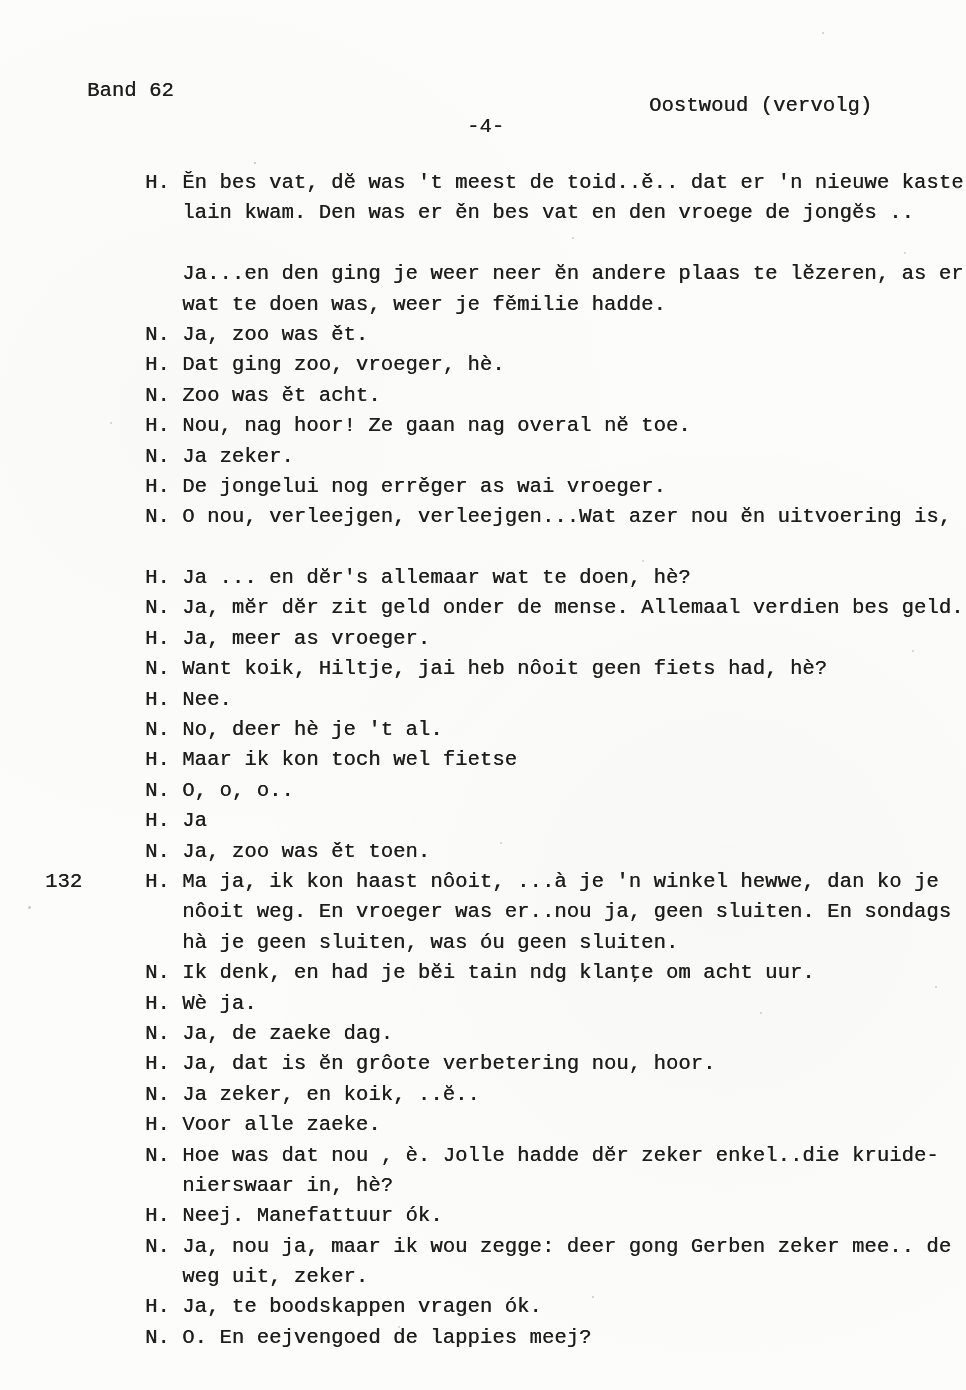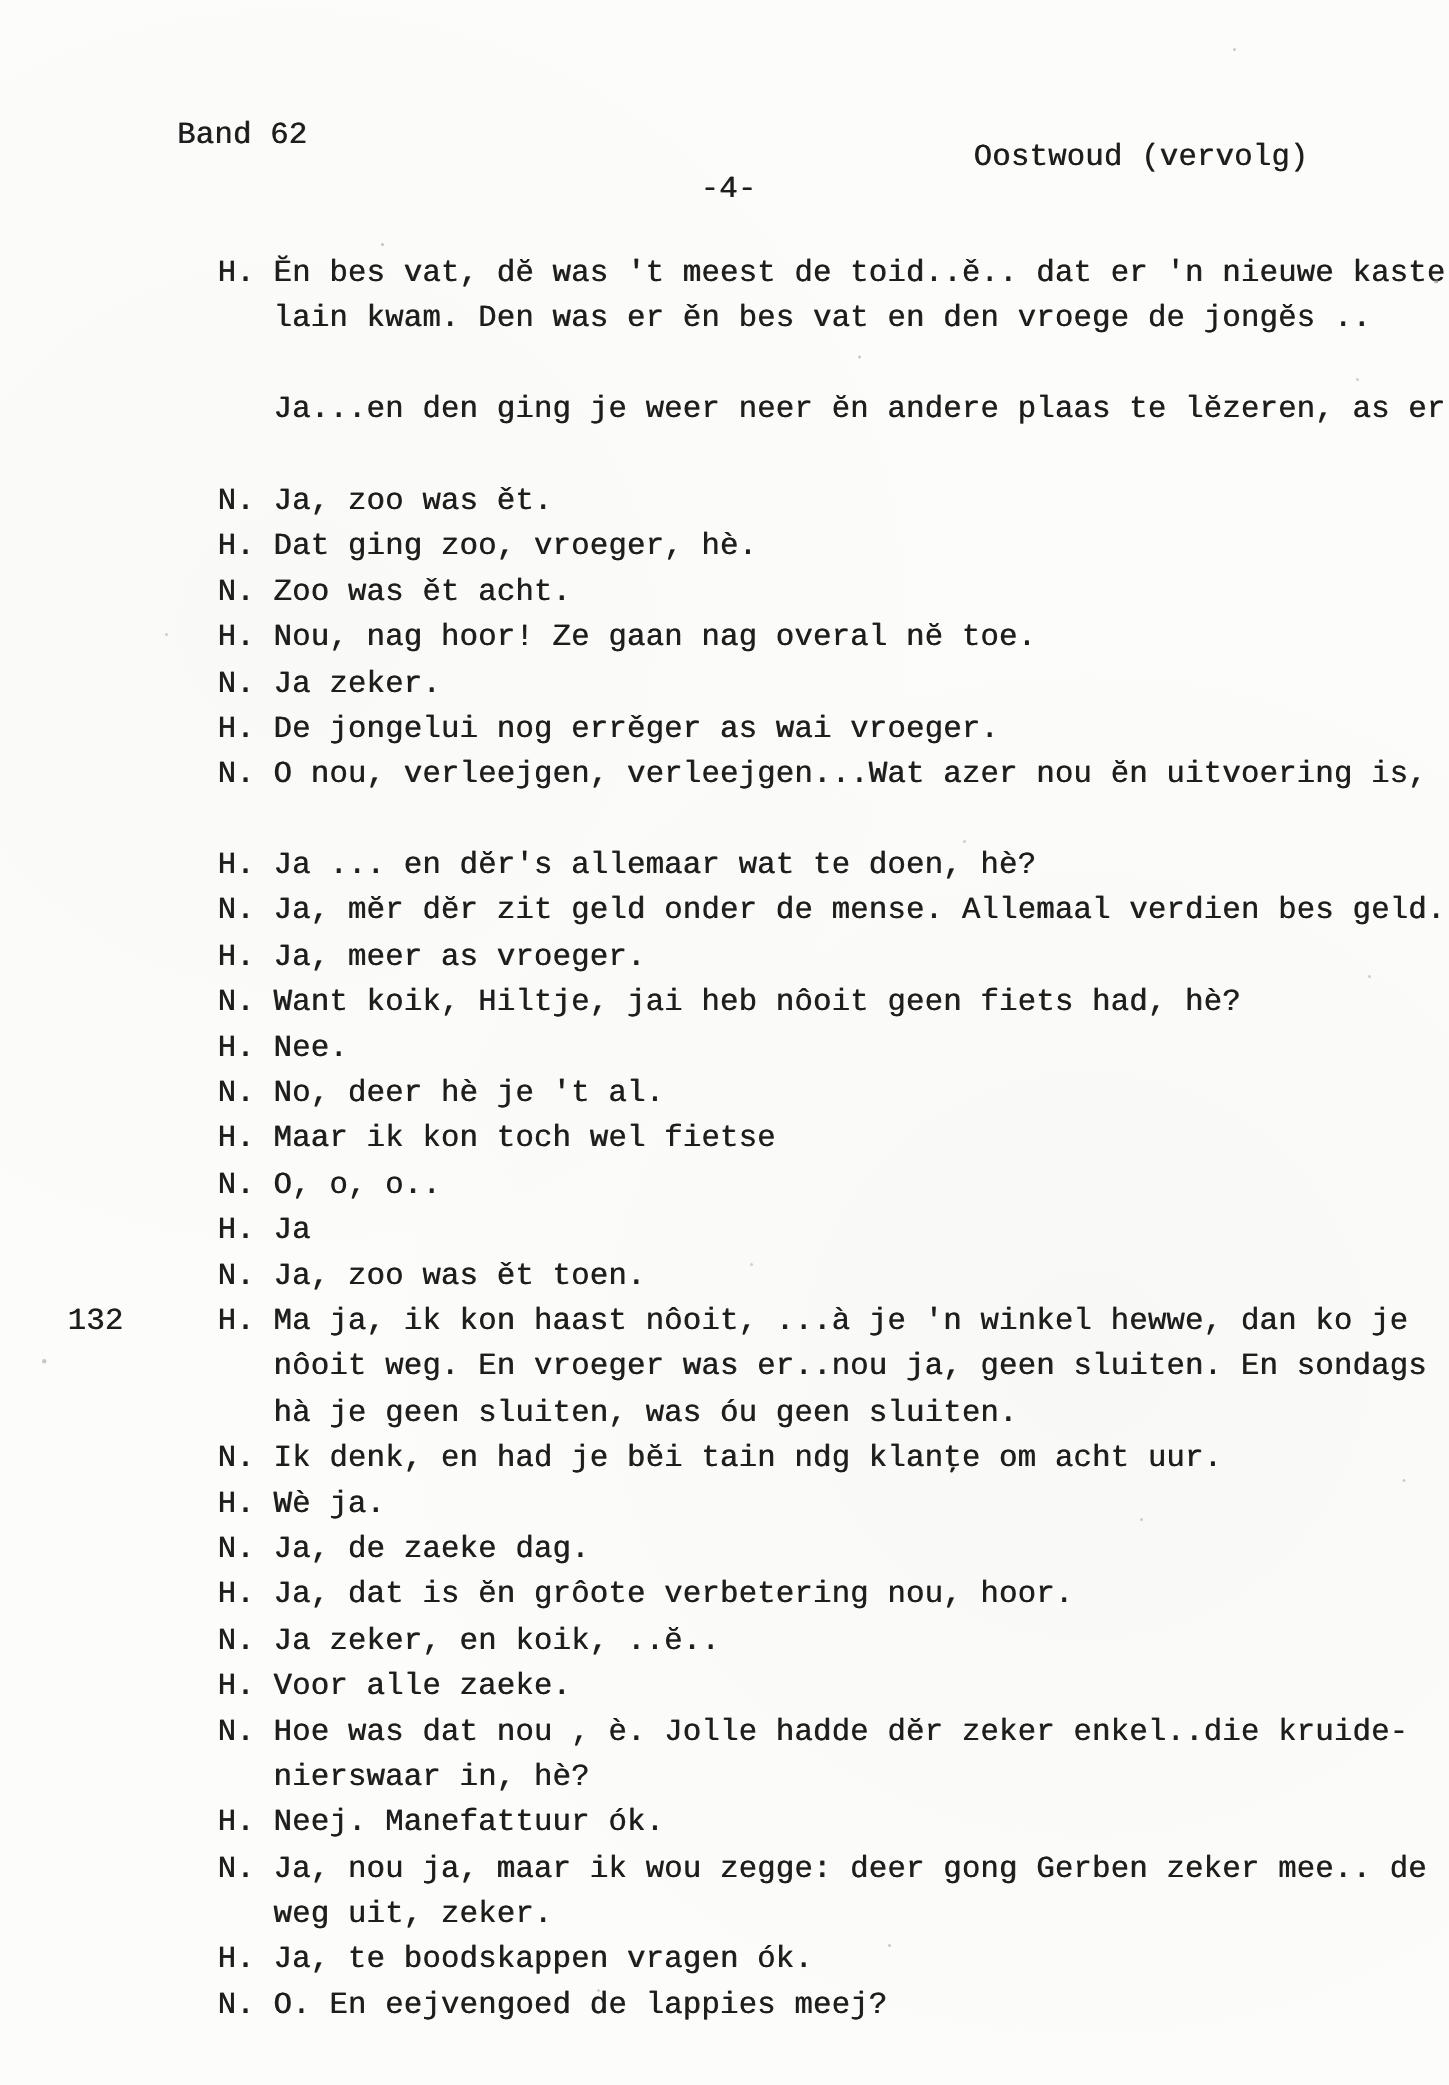--- a/index.html
+++ b/index.html
@@ -21,21 +21,21 @@
       #fcfcfa;
   }
   .t {
     position: absolute;
     font-size: 20.5px;
     line-height: 30.4px;
     white-space: pre;
     text-shadow: 0.4px 0 0 rgba(25,25,25,0.85);
     letter-spacing: 0.1px;
   }
-  .band    { left: 118px; top: 76px; text-align: center; }
+  .band    { left: 87px; top: 76px; text-align: center; }
   .loc     { left: 637px; top: 91px; margin-left: 12px; }
   .pagenum { left: 467px; top: 112px; }
   .dialogue {
     position: absolute;
     left: 145px;
     top: 168px;
     font-size: 20.5px;
     line-height: 30.4px;
     text-shadow: 0.4px 0 0 rgba(25,25,25,0.85);
     letter-spacing: 0.1px;
@@ -61,21 +61,21 @@
   <div class="t loc">Oostwoud (vervolg)</div>
   <div class="t pagenum">-4-</div>
 
   <div class="dialogue">
     <div class="margin-note" style="top: 699.2px;">132</div>
     <div id="dialogue-lines">
         <div class="line"><span>H. </span><span>Ĕn bes vat, dĕ was 't meest de toid..ě.. dat er 'n nieuwe kaste-</span></div>
         <div class="line"><span>   </span><span>lain kwam. Den was er ěn bes vat en den vroege de jongĕs ..</span></div>
         <div class="line"><span>   </span></div>
         <div class="line"><span>   </span><span>Ja...en den ging je weer neer ĕn andere plaas te lĕzeren, as er</span></div>
-        <div class="line"><span>   </span></div>
+        <div class="line"><span>   </span><span>wat te doen was, weer je fěmilie hadde.</span></div>
         <div class="line"><span>N. </span><span>Ja, zoo was ět.</span></div>
         <div class="line"><span>H. </span><span>Dat ging zoo, vroeger, hè.</span></div>
         <div class="line"><span>N. </span><span>Zoo was ět acht.</span></div>
         <div class="line"><span>H. </span><span>Nou, nag hoor! Ze gaan nag overal nĕ toe.</span></div>
         <div class="line"><span>N. </span><span>Ja zeker.</span></div>
         <div class="line"><span>H. </span><span>De jongelui nog errěger as wai vroeger.</span></div>
         <div class="line"><span>N. </span><span>O nou, verleejgen, verleejgen...Wat azer nou ĕn uitvoering is,</span></div>
         <div class="line"><span>   </span></div>
         <div class="line"><span>H. </span><span>Ja ... en dĕr's allemaar wat te doen, hè?</span></div>
         <div class="line"><span>N. </span><span>Ja, mĕr dĕr zit geld onder de mense. Allemaal verdien bes geld.</span></div>

